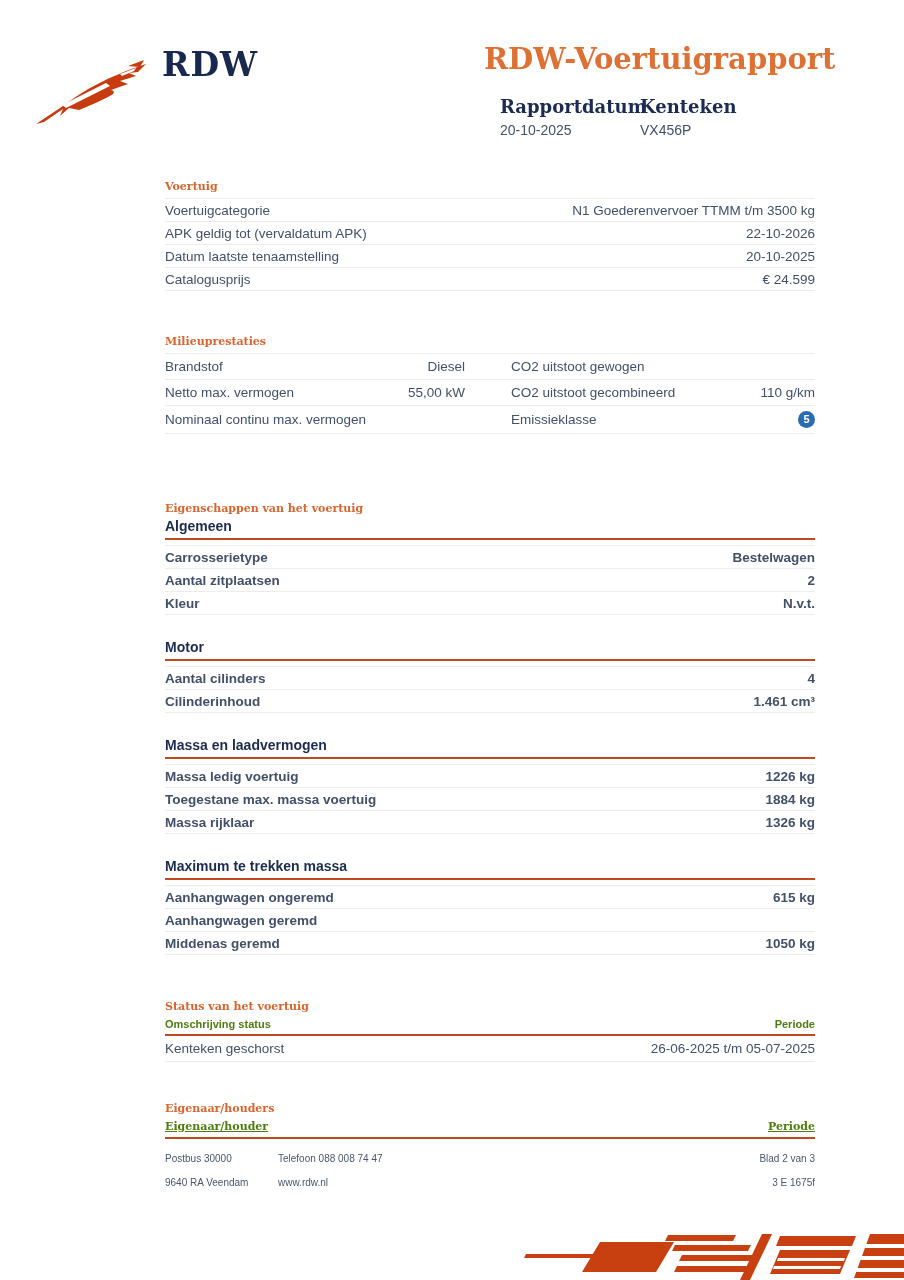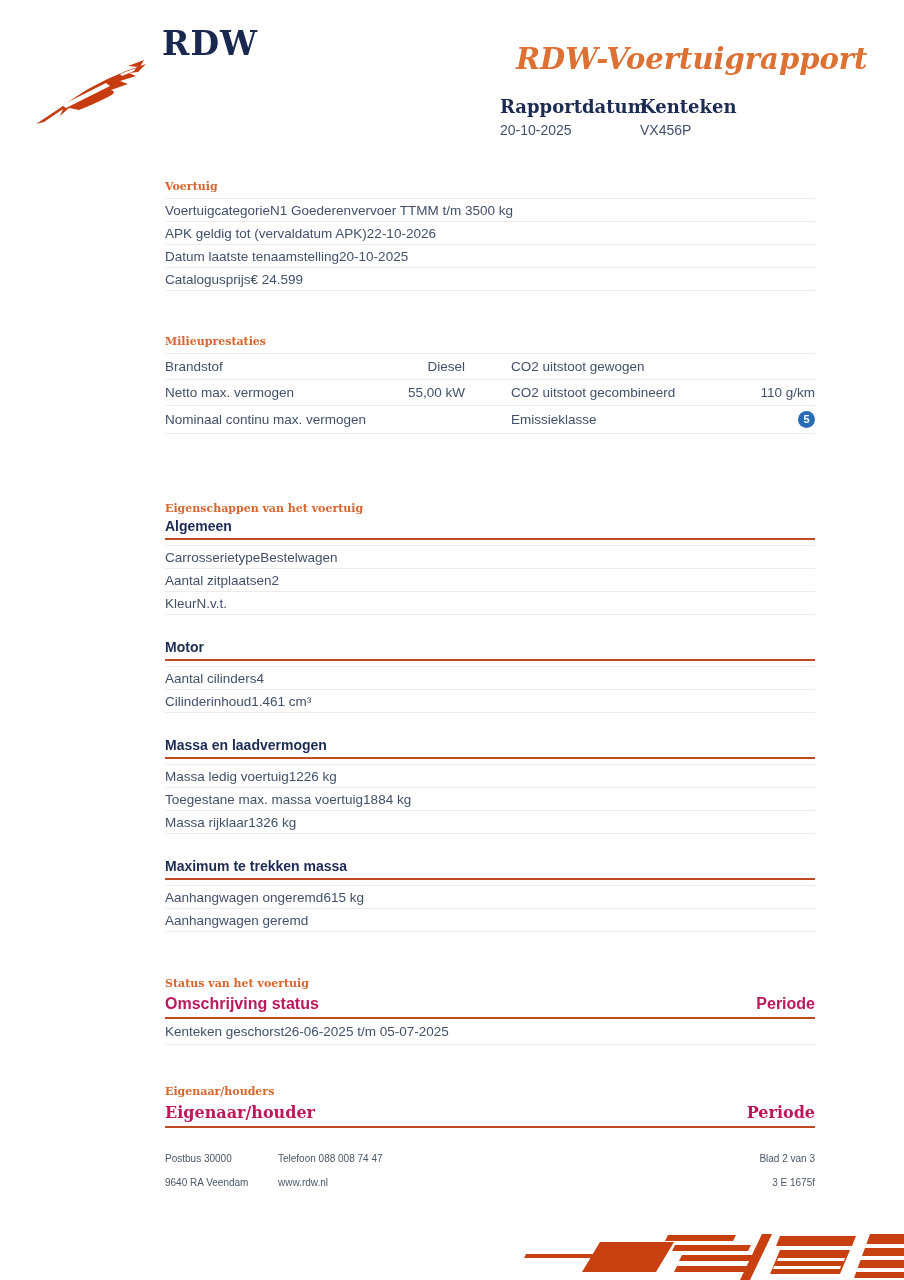--- a/index.html
+++ b/index.html
@@ -5,47 +5,47 @@
   * { margin:0; padding:0; box-sizing:border-box; }
   body { background:#ffffff; }
   .page {
     position:relative; width:904px; height:1280px; background:#ffffff;
     font-family:"Liberation Sans", sans-serif; overflow:hidden;
     color:#42506a;
   }
   
   .logo-feather { position:absolute; left:32px; top:52px; }
   .logo-text {
-    position:absolute; left:162px; top:24px;
+    position:absolute; left:162px; top:45px;
     font-family:"DejaVu Serif", serif; font-weight:bold;
     font-size:33px; color:#18284e; letter-spacing:1px;
   }
   .doc-title {
-    position:absolute; left:516px; top:42px; width:380px;
+    position:absolute; left:484px; top:42px; width:380px;
     font-family:"DejaVu Serif", serif; font-weight:bold;
-    font-size:29px; color:#dd7033;font-style:italic;
+    font-size:29px; color:#dd7033;
   }
   .meta { position:absolute; left:500px; top:96px; display:flex; }
   .meta-col { width:140px; }
   .meta-col.second { width:160px; }
   .meta-label {
     font-family:"DejaVu Serif", serif; font-weight:bold;
     font-size:18px; color:#1c2b52;
   }
   .meta-value { margin-top:5px; font-size:14px; color:#42506a; }
 
   
   .content { position:absolute; left:165px; top:180px; width:650px; }
 
   .section-heading {
     font-family:"DejaVu Serif", serif; font-weight:bold;
     font-size:11px; color:#d8652d; margin-bottom:5px;
   }
   .row {
-    display:flex; justify-content:flex-start; align-items:center;
+    display:flex; justify-content:space-between; align-items:center;
     padding:3.5px 0; border-top:1px solid #ececec;
     font-size:13.5px; color:#42506a;
   }
   .rows > .row:last-child { border-bottom:1px solid #ececec; }
   .lbl { text-align:left; }
   .val { text-align:right; }
 
   .sec-voertuig { margin-bottom:44px; }
   .sec-milieu { margin-bottom:68px; }
 
@@ -64,32 +64,32 @@
     display:inline-block; width:17px; height:17px; border-radius:50%;
     background:#2a6cb4; color:#ffffff; font-size:11px; font-weight:bold;
     line-height:17px; text-align:center;
   }
 
   
   .subsection-title {
     font-size:14px; font-weight:bold; color:#1c2b52;
     padding-bottom:4px; border-bottom:2px solid #c04a20;
   }
-  .subsection .rows { margin-top:5px; }
+  .subsection .rows { margin-top:5px;font-weight:bold; }
   .subsection + .subsection { margin-top:24px; }
   .sec-eigenschappen .section-heading { margin-bottom:3px; }
   .sec-eigenschappen { margin-bottom:45px; }
 
   
   .cols-head {
     display:flex; justify-content:space-between;
-    font-size:16px; font-weight:bold; color:#be185d;
+    font-size:11px; font-weight:bold; color:#4d7c0f;
     padding-bottom:4px; border-bottom:2px solid #c04a20;
   }
-  .cols-head.slab { font-family:"DejaVu Serif", serif; }
+  .cols-head.slab { font-family:"DejaVu Serif", serif;text-decoration:underline; }
   .sec-status { margin-bottom:40px; }
   .sec-status .rows { margin-top:0; }
   .sec-status .row { border-top:none; border-bottom:1px solid #ececec; padding:5px 0; }
 
   
   .footer { position:absolute; left:165px; top:1153px; width:650px; font-size:10px; color:#4a566b; }
   .footer-line { display:flex; margin-bottom:13px; }
   .f-col1 { width:113px; }
   .f-col2 { flex:1; }
   .f-col3 { text-align:right; }
@@ -231,20 +231,24 @@
       <div class="subsection">
         <div class="subsection-title">Maximum te trekken massa</div>
         <div class="rows">
           <div class="row">
             <span class="lbl">Aanhangwagen ongeremd</span>
             <span class="val">615 kg</span>
           </div>
           <div class="row">
             <span class="lbl">Aanhangwagen geremd</span>
             <span class="val"></span>
+          </div>
+          <div class="row">
+            <span class="lbl">Middenas geremd</span>
+            <span class="val">1050 kg</span>
           </div>
         </div>
       </div>
     </div>
 
     <div class="sec-status">
       <div class="section-heading">Status van het voertuig</div>
       <div class="cols-head">
         <span>Omschrijving status</span>
         <span>Periode</span>

